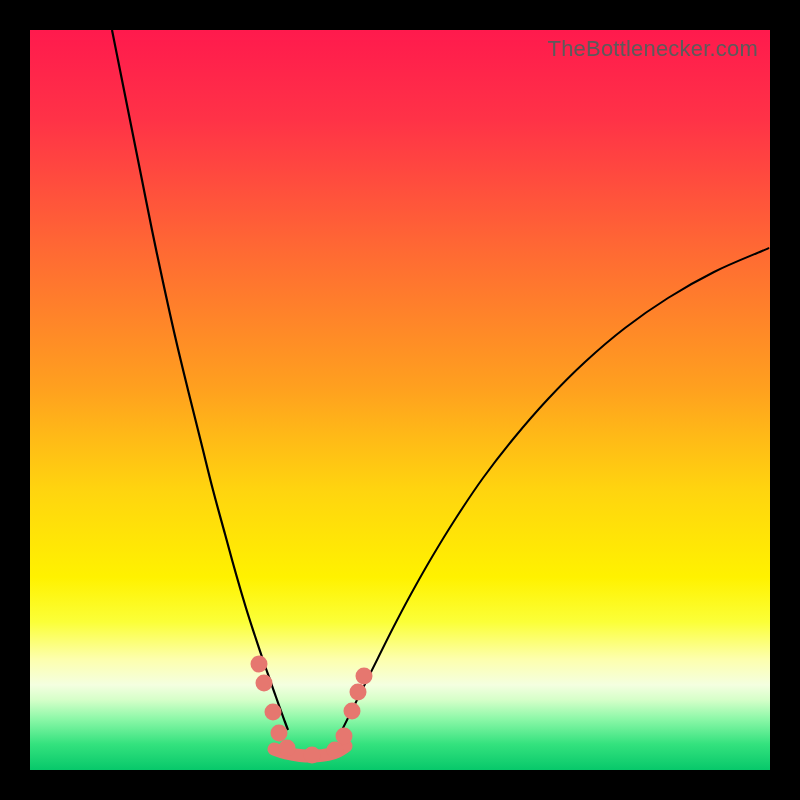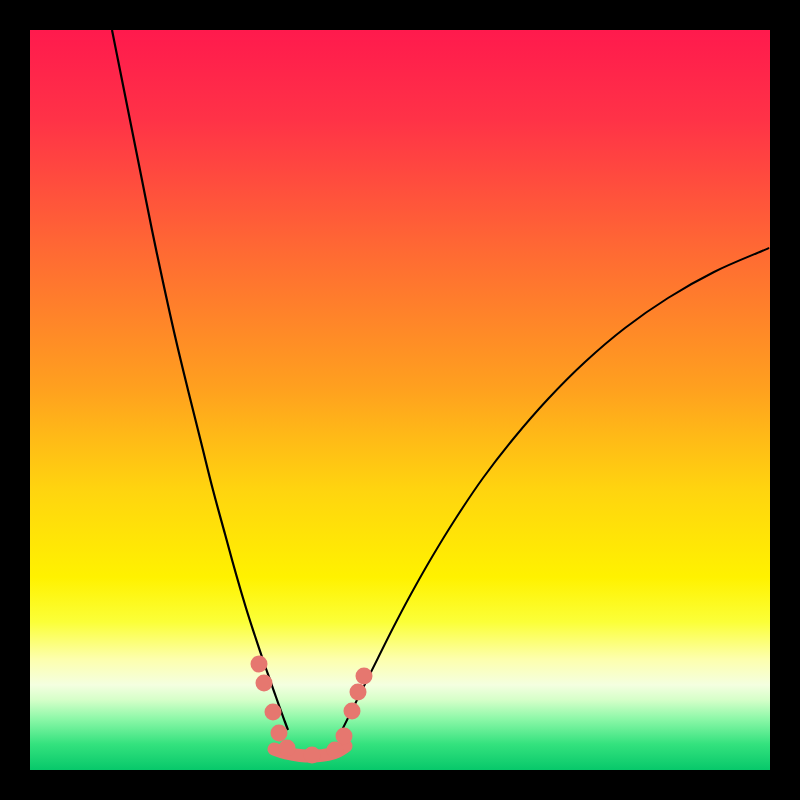--- a/index.html
+++ b/index.html
@@ -94,15 +94,16 @@
           <circle cx="257" cy="718" r="8.5" fill="#e6776f"></circle>
           <circle cx="282" cy="725" r="8.5" fill="#e6776f"></circle>
           <circle cx="305" cy="720" r="8.5" fill="#e6776f"></circle>
           <circle cx="314" cy="706" r="8.5" fill="#e6776f"></circle>
           <circle cx="322" cy="681" r="8.5" fill="#e6776f"></circle>
           <circle cx="328" cy="662" r="8.5" fill="#e6776f"></circle>
           <circle cx="334" cy="646" r="8.5" fill="#e6776f"></circle>
         </g>
     </svg>
 
+    <div class="watermark">TheBottlenecker.com</div>
   </div>
 
 </div>
 
 </body></html>

